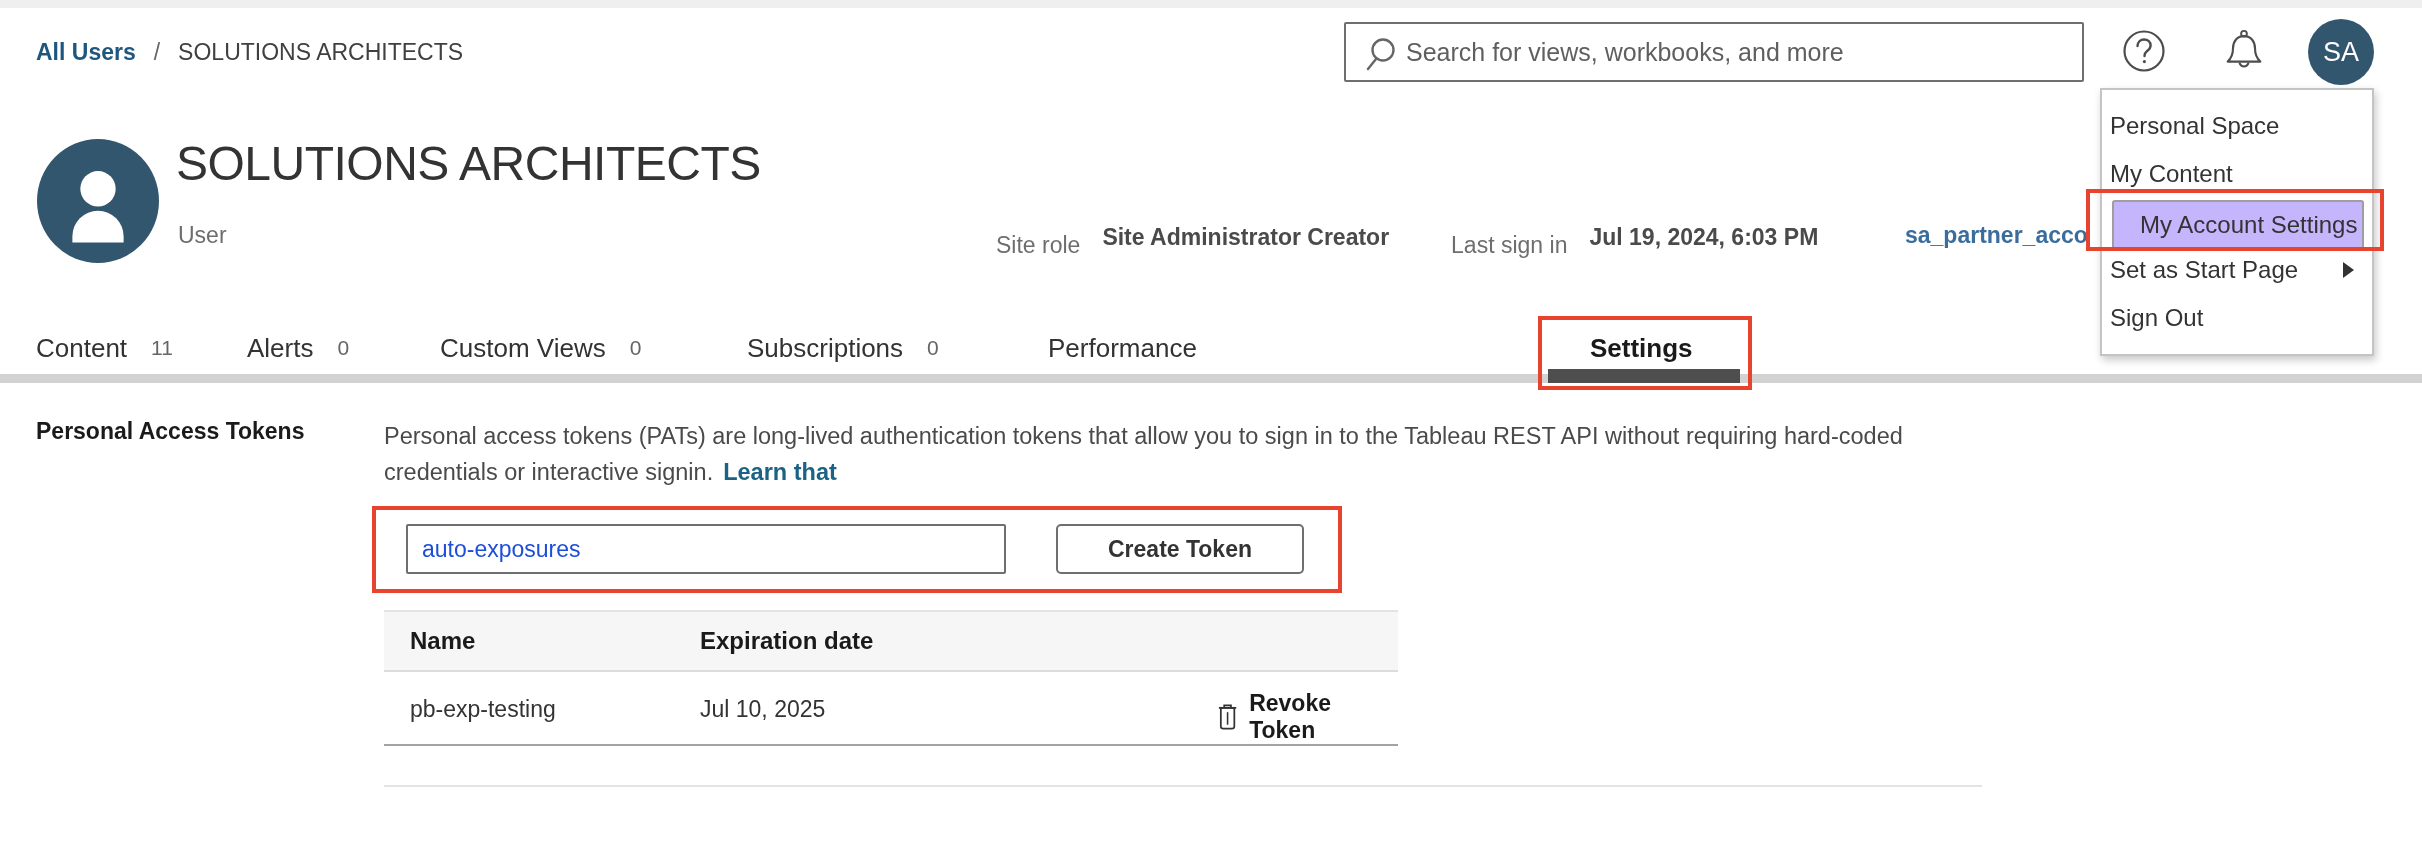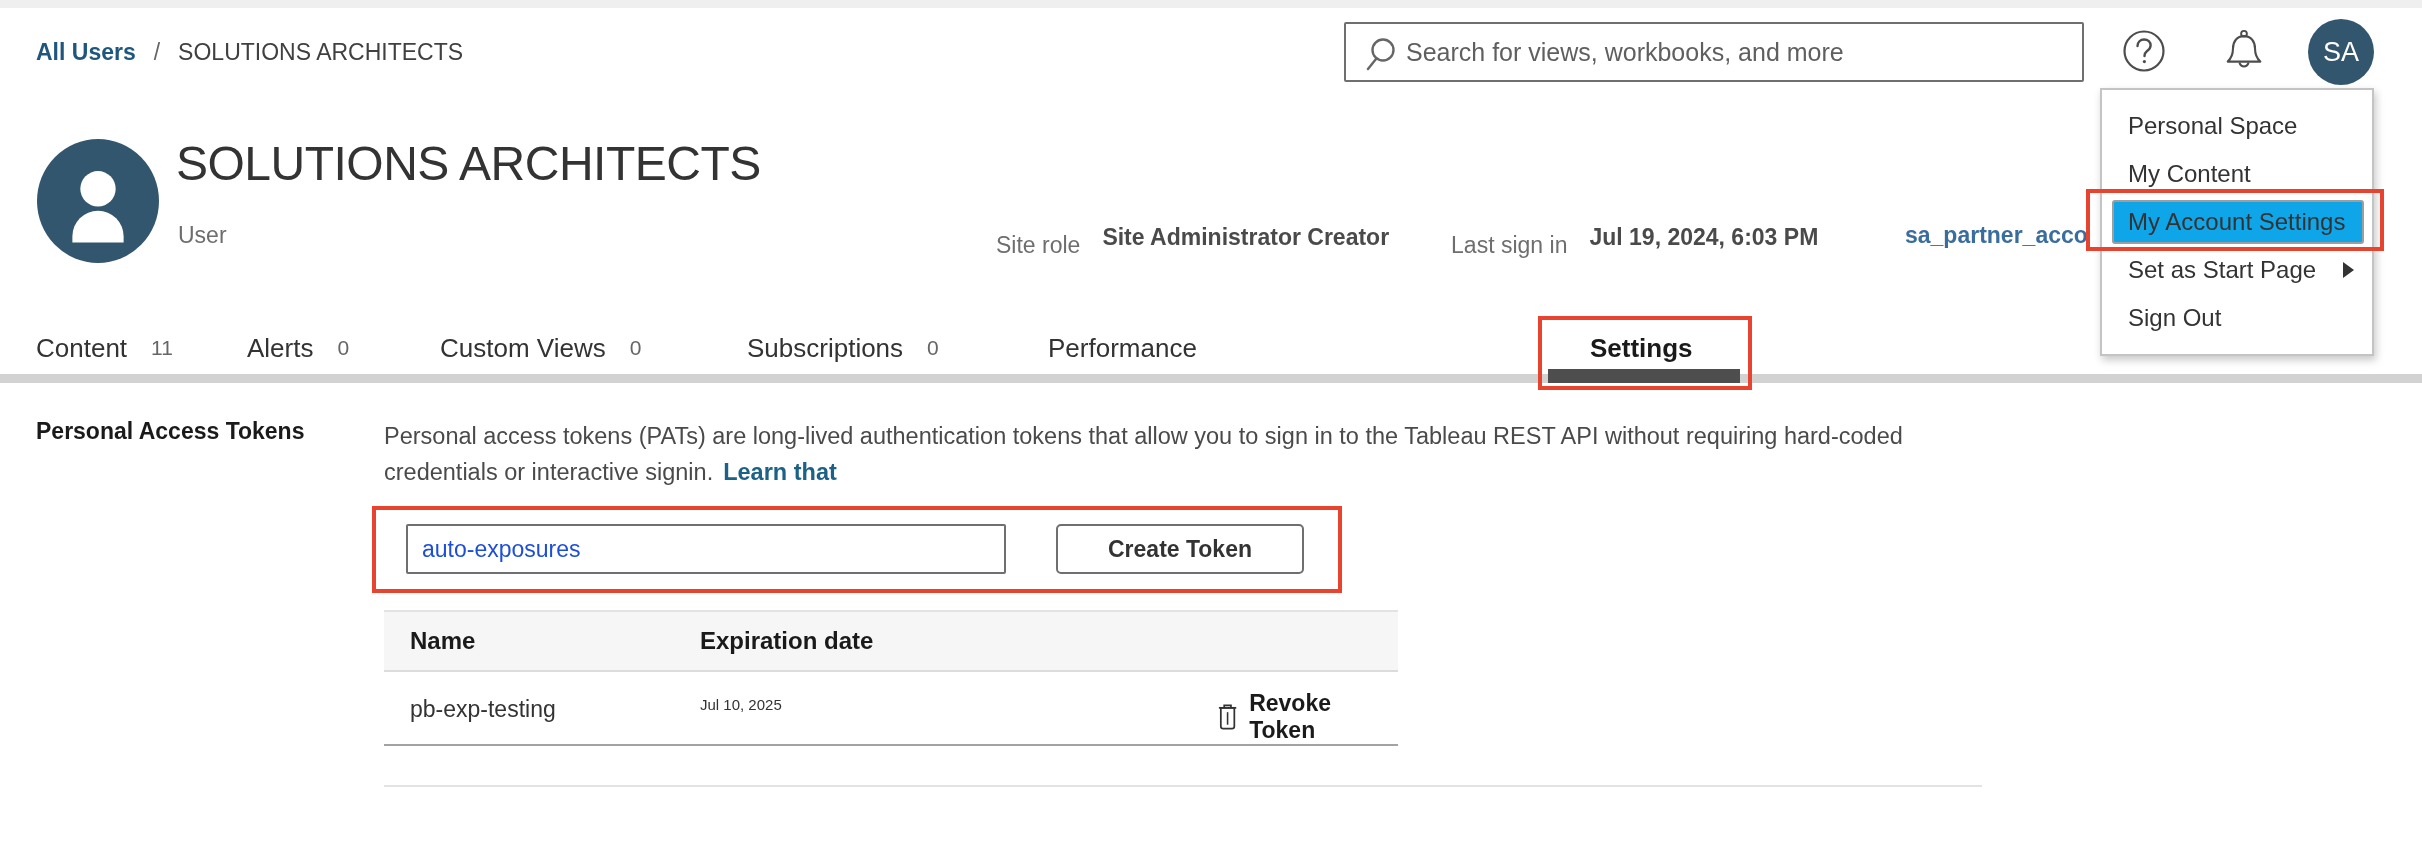--- a/index.html
+++ b/index.html
@@ -21,23 +21,23 @@
   .searchbox input::placeholder { color:#5f5f5f; opacity:1; }
   .search-icon { position:absolute; left:16px; top:10px; }
 
   
   .help-btn { position:absolute; left:2122px; top:29px; width:44px; height:44px; cursor:pointer; }
   .bell-btn { position:absolute; left:2221px; top:28px; width:46px; height:46px; cursor:pointer; }
   .avatar-sm { position:absolute; left:2308px; top:19px; width:66px; height:66px; border-radius:50%; background:#33566f; color:#fff; font-size:27px; display:flex; align-items:center; justify-content:center; cursor:pointer; }
 
   
   .menu { position:absolute; left:2100px; top:88px; width:274px; height:268px; background:#fff; border:2px solid #c4c4c4; box-shadow:2px 4px 8px rgba(0,0,0,0.22); z-index:10; }
-  .menu-item { position:absolute; left:0; width:100%; height:48px; display:flex; align-items:center; padding-left:26px; font-size:24px; color:#333; cursor:pointer; }
+  .menu-item { position:absolute; left:0; width:100%; height:48px; display:flex; align-items:center; padding-left:8px; font-size:24px; color:#333; cursor:pointer; }
   .menu-item.i0 { top:12px; } .menu-item.i1 { top:60px; } .menu-item.i2 { top:108px; } .menu-item.i3 { top:156px; } .menu-item.i4 { top:204px; }
-  .menu-item.highlight { left:10px; width:252px; height:44px; top:110px; background:#0ea5e9; border:2px solid #9e9e9e; border-radius:3px; padding-left:14px; }
+  .menu-item.highlight { left:10px; width:252px; height:50px; top:110px; background:#c4b5fd; border:2px solid #9e9e9e; border-radius:3px; padding-left:26px; }
   .submenu-arrow { position:absolute; right:18px; width:0; height:0; border-left:11px solid #333; border-top:8px solid transparent; border-bottom:8px solid transparent; }
 
   
   .avatar-lg { position:absolute; left:37px; top:139px; width:122px; height:124px; border-radius:50%; background:#33566f; }
   .page-title { position:absolute; left:176px; top:136px; font-size:48px; color:#333; letter-spacing:-0.5px; }
   .subtitle { position:absolute; left:178px; top:222px; font-size:23px; color:#6e6e6e; }
   .meta-row { position:absolute; left:996px; top:222px; height:30px; display:flex; align-items:center; font-size:23px; white-space:nowrap; }
   .meta-label { color:#6e6e6e;margin-top:16px; }
   .meta-value { color:#4a4a4a; font-weight:bold; margin-left:22px; }
   .meta-gap { width:62px; }
@@ -65,21 +65,21 @@
   .token-input { position:absolute; left:406px; top:524px; width:600px; height:50px; border:2px solid #6f6f6f; border-radius:2px; font-size:23px; color:#1d4ed8; padding:0 14px; font-family:"Liberation Sans", sans-serif; outline:none; }
   .create-btn { position:absolute; left:1056px; top:524px; width:248px; height:50px; background:#fff; border:2px solid #6f6f6f; border-radius:5px; font-size:23px; font-weight:bold; color:#333; font-family:"Liberation Sans", sans-serif; cursor:pointer; }
 
   
   .pat-table { position:absolute; left:384px; top:610px; width:1014px; }
   .pat-thead { position:relative; height:62px; background:#f6f6f6; border-top:2px solid #e3e3e3; border-bottom:2px solid #dcdcdc; display:flex; align-items:center; }
   .th-name { position:absolute; left:26px; font-size:24px; font-weight:bold; color:#1a1a1a; }
   .th-exp { position:absolute; left:316px; font-size:24px; font-weight:bold; color:#1a1a1a; }
   .pat-row { position:relative; height:74px; border-bottom:2px solid #a3a3a3; }
   .td-name { position:absolute; left:26px; top:24px; font-size:23px; color:#333; }
-  .td-exp { position:absolute; left:316px; top:24px; font-size:15px; color:#333; }
+  .td-exp { position:absolute; left:316px; top:24px; font-size:23px; color:#333; }
   .revoke { position:absolute; left:832px; top:18px; display:flex; align-items:center; gap:10px; cursor:pointer; }
   .revoke span { font-size:23px; font-weight:bold; color:#1a1a1a; }
 
   .section-divider { position:absolute; left:384px; top:785px; width:1598px; height:2px; background:#e3e3e3; }
 </style>
 </head>
 <body>
 
 <div id="screen">
 

